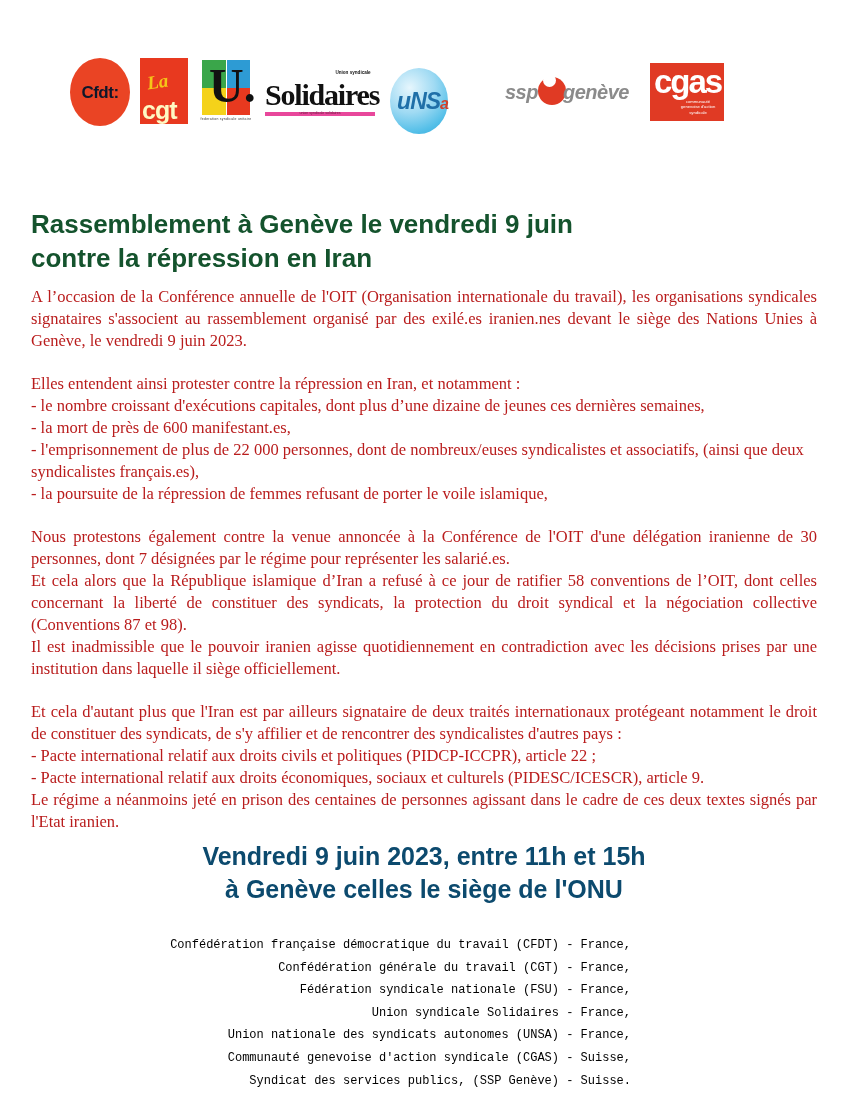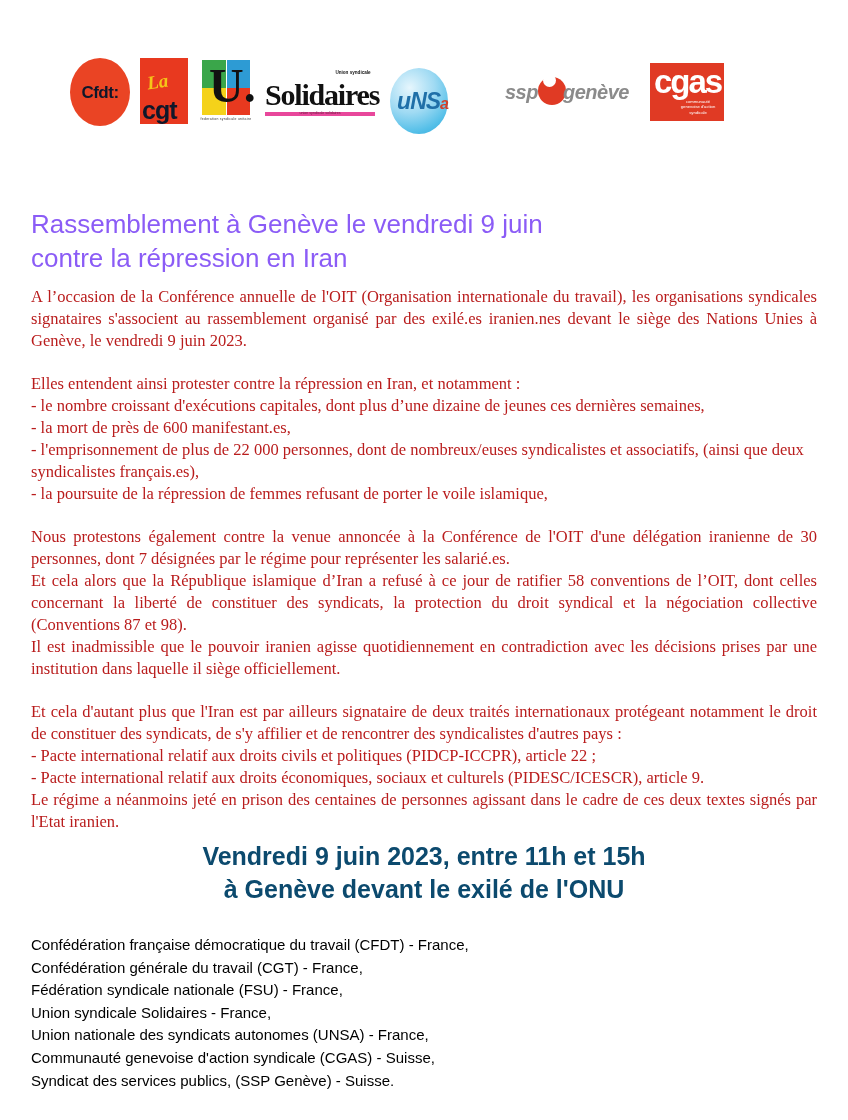--- a/index.html
+++ b/index.html
@@ -72,21 +72,21 @@
     font-style: italic;
     font-weight: bold;
     font-size: 19px;
     line-height: 1;
     transform: rotate(-8deg);
   }
   .logo-cgt .wordmark {
     position: absolute;
     left: 2px;
     bottom: 1px;
-    color: #0f172a;
+    color: #fef9c3;
     font-family: "Liberation Sans", sans-serif;
     font-weight: bold;
     font-size: 25px;
     letter-spacing: -1px;
     line-height: 1;
   }
 
   
   .logo-fsu {
     left: 200px;
@@ -279,24 +279,24 @@
     color: #ffffff;
   }
 
   
   .doc-title {
     position: absolute;
     left: 31px;
     top: 190px;
     width: 700px;
     font-family: "Liberation Sans", sans-serif;
-    font-weight: normal;
+    font-weight: bold;
     font-size: 26px;
     line-height: 34px;
-    color: #8b5cf6;
+    color: #14532d;
   }
 
   
   .body-area {
     position: absolute;
     left: 31px;
     top: 286px;
     width: 786px;
   }
   .para {
@@ -324,25 +324,26 @@
   }
 
   
   .signatories {
     position: absolute;
     left: 31px;
     top: 934px;
     width: 600px;
   }
   .signatory {
-    font-family: Liberation Sans, sans-serif;
-    font-size: 15px;
+    font-family: Liberation Mono, monospace;
+    font-size: 12px;
     line-height: 22.6px;
     color: #000000;
     white-space: nowrap;
+    text-align: right;
   }
 </style>
 </head>
 <body>
 
 <div class="page">
 
   <div class="logo-bar">
 
     <div class="logo logo-cfdt">
@@ -416,21 +417,21 @@
 
     <p class="para justify-all">Et cela d'autant plus que l'Iran est par ailleurs signataire de deux traités internationaux protégeant notamment le droit de constituer des syndicats, de s'y affilier et de rencontrer des syndicalistes d'autres pays :</p>
     <p class="para">- Pacte international relatif aux droits civils et politiques (PIDCP-ICCPR), article 22 ;</p>
     <p class="para">- Pacte international relatif aux droits économiques, sociaux et culturels (PIDESC/ICESCR), article 9.</p>
     <p class="para justify-all">Le régime a néanmoins jeté en prison des centaines de personnes agissant dans le cadre de ces deux textes signés par l'Etat iranien.</p>
 
   </div>
 
   <div class="cta">
     <span>Vendredi 9 juin 2023, entre 11h et 15h</span><br>
-    <span>à Genève devant le exilé de l'ONU</span>
+    <span>à Genève celles le siège de l'ONU</span>
   </div>
 
   <div class="signatories">
     <div class="signatory">Confédération française démocratique du travail (CFDT) - France,</div>
     <div class="signatory">Confédération générale du travail (CGT) - France,</div>
     <div class="signatory">Fédération syndicale nationale (FSU) - France,</div>
     <div class="signatory">Union syndicale Solidaires - France,</div>
     <div class="signatory">Union nationale des syndicats autonomes (UNSA) - France,</div>
     <div class="signatory">Communauté genevoise d'action syndicale (CGAS) - Suisse,</div>
     <div class="signatory">Syndicat des services publics, (SSP Genève) - Suisse.</div>

